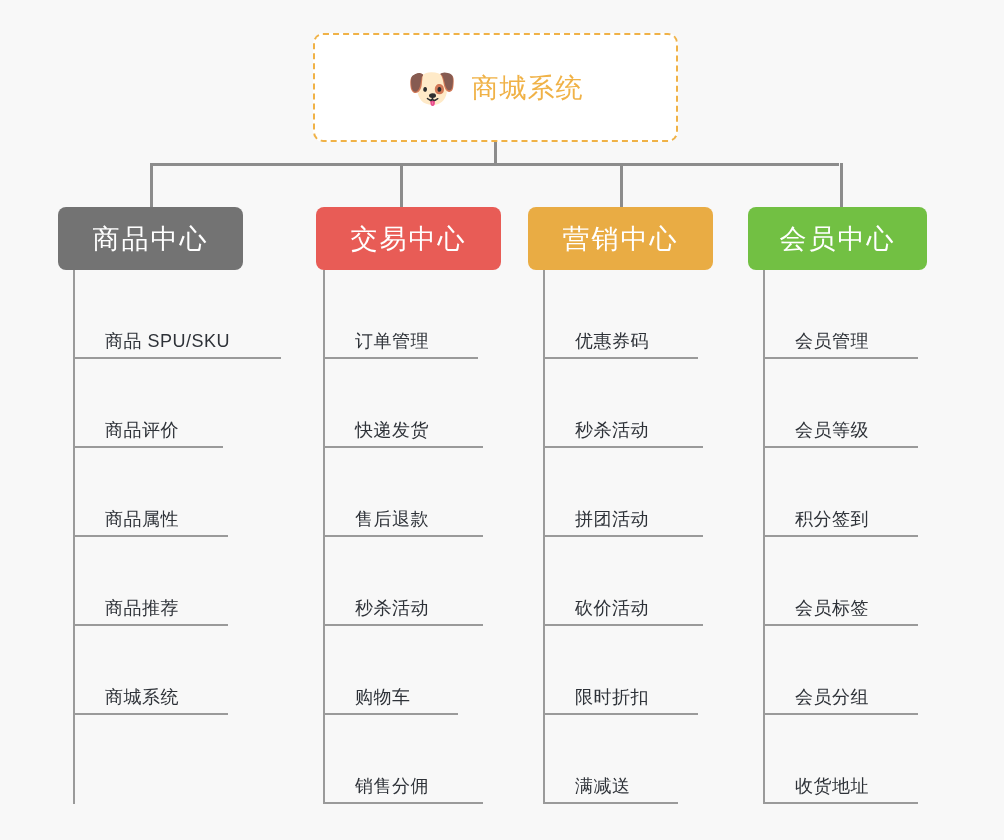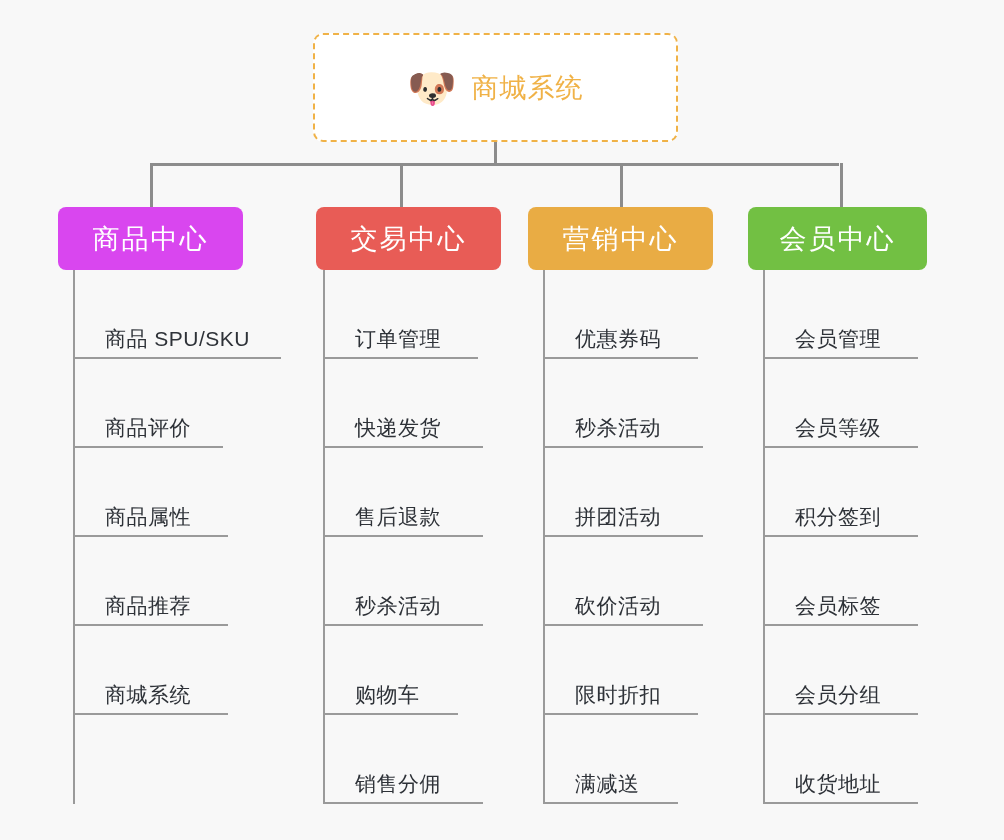--- a/index.html
+++ b/index.html
@@ -102,21 +102,21 @@
   }
   .leaf-item {
     position: relative;
     height: 89px;
     box-sizing: border-box;
     display: flex;
     align-items: flex-end;
     padding-left: 32px;
   }
   .leaf-text {
-    font-size: 21px;
+    font-size: 18px;
     color: #2e3238;
     white-space: nowrap;
     position: relative;
     bottom: 6px;
     letter-spacing: 0.5px;
   }
   .leaf-underline {
     position: absolute;
     left: 0;
     bottom: 0;
@@ -132,21 +132,21 @@
   <div class="root-node">
     <span class="root-emoji">🐶</span>
     <span class="root-title">商城系统</span>
   </div>
 
   <div class="conn conn-stem"></div>
   <div class="conn conn-bus"></div>
 
   <div id="branch-layer">
       <div class="conn conn-drop" style="left: 149.5px;"></div>
-      <div class="cat-box" style="left: 58px; width: 185px; background: #d946ef;">
+      <div class="cat-box" style="left: 58px; width: 185px; background: #737373;">
         <span class="cat-label">商品中心</span>
       </div>
       <div class="leaf-col" style="left: 73px; width: 210px;">
         <div class="leaf-spine" style="height: 534px;"></div>
         <div class="leaf-item">
           <span class="leaf-text">商品 SPU/SKU</span>
           <div class="leaf-underline" style="width: 208px;"></div>
         </div>
         <div class="leaf-item">
           <span class="leaf-text">商品评价</span>

